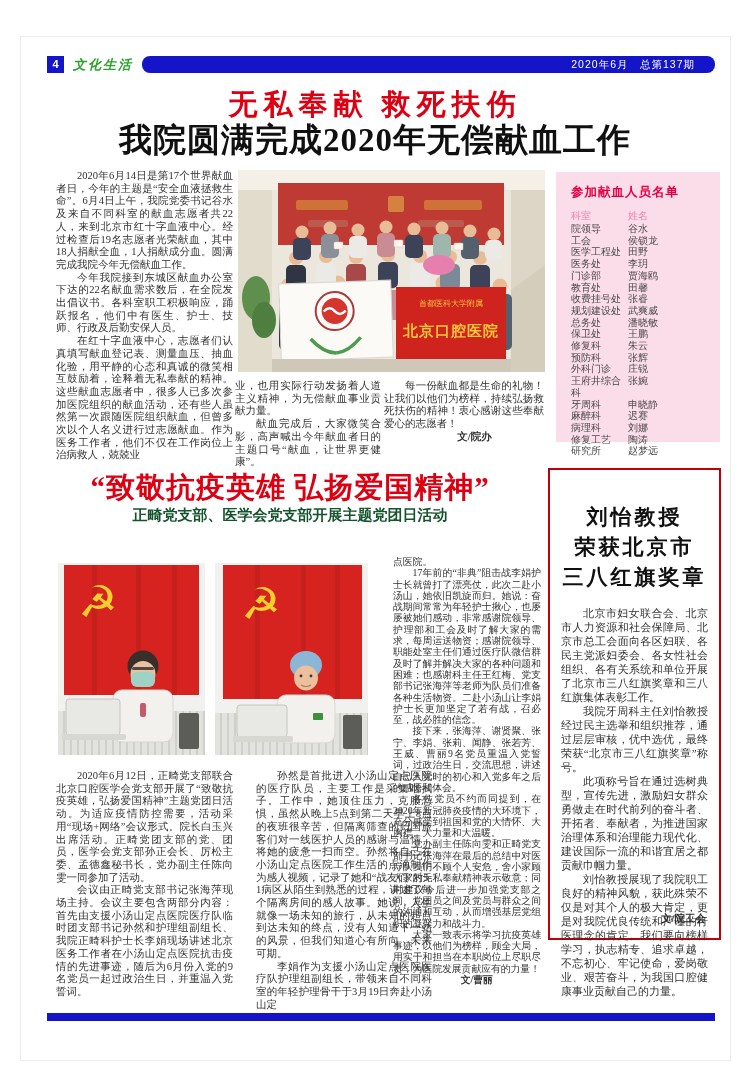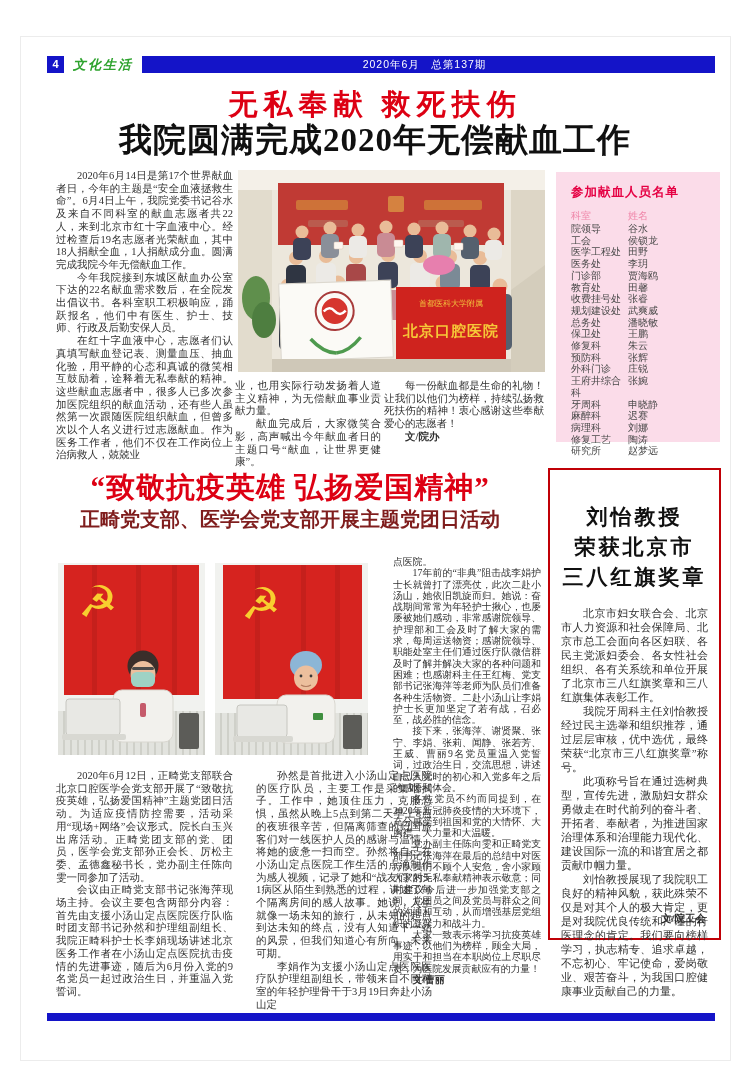--- a/index.html
+++ b/index.html
@@ -6,38 +6,38 @@
   .page{position:relative;width:750px;height:1077px;background:#fff;overflow:hidden;
         font-family:"Liberation Serif","DejaVu Serif",serif;color:#2a2a2a;}
   .frame{position:absolute;left:20px;top:36px;width:709px;height:1023px;border:1px solid #ececec;}
 
   
   .hdr{position:absolute;left:47px;top:56px;width:668px;height:17px;display:flex;align-items:stretch;}
   .hdr-num{width:17px;background:#1414c8;color:#fff;text-align:center;
            font:bold 11px/17px "Liberation Sans","DejaVu Sans",sans-serif;}
   .hdr-title{padding:0 9px;color:#2ea32e;font-style:italic;font-weight:bold;
              font-size:13px;line-height:17px;letter-spacing:2px;}
-  .hdr-bar{flex:1;background:#1414c8;color:#fff;text-align:center;padding-right:8px;
-           font:10.5px/17px "Liberation Sans","DejaVu Sans",sans-serif;letter-spacing:1px;}
+  .hdr-bar{flex:1;background:#1414c8;color:#fff;text-align:right;padding-right:20px;
+           font:10.5px/17px "Liberation Sans","DejaVu Sans",sans-serif;letter-spacing:1px;border-radius:8px;}
 
   
   .h1red{position:absolute;left:0;top:85px;width:750px;text-align:center;
          font-size:29px;font-weight:bold;color:#dd0013;letter-spacing:6px;}
   .h1main{position:absolute;left:0;top:118px;width:750px;text-align:center;
           font-size:33px;font-weight:bold;color:#101010;letter-spacing:1px;}
   .s2h1{position:absolute;left:30px;top:468px;width:520px;text-align:center;
         font-size:29px;font-weight:bold;color:#dd0013;letter-spacing:1px;}
   .s2h2{position:absolute;left:24px;top:506px;width:532px;text-align:center;
-        font-size:20px;font-weight:bold;color:#7f1d1d;}
+        font-size:15px;font-weight:bold;color:#14532d;}
 
   
   .body-col{position:absolute;font-size:10.5px;line-height:12.7px;text-align:justify;color:#303030;}
   .body-col p{margin:0;text-indent:2em;}
   .body-col p.cont{text-indent:0;}
-  .byline{text-align:left;font-weight:bold;margin-top:3px;text-indent:0;}
+  .byline{text-align:center;font-weight:bold;margin-top:3px;text-indent:0;}
   #a1c1{left:56px;top:170px;width:177px;}
   #a1c2{left:235px;top:380px;width:146px;}
   #a1c3{left:384px;top:380px;width:160px;}
   #a2c1{left:56px;top:770px;width:177px;}
   #a2c2{left:238px;top:770px;width:176px;margin-left:18px;}
   #a2c3{left:393px;top:556px;width:148px;font-size:9.8px;line-height:11.3px;}
 
   
   .photo{position:absolute;display:block;}
   #a1photo{left:238px;top:170px;width:307px;height:202px;}

